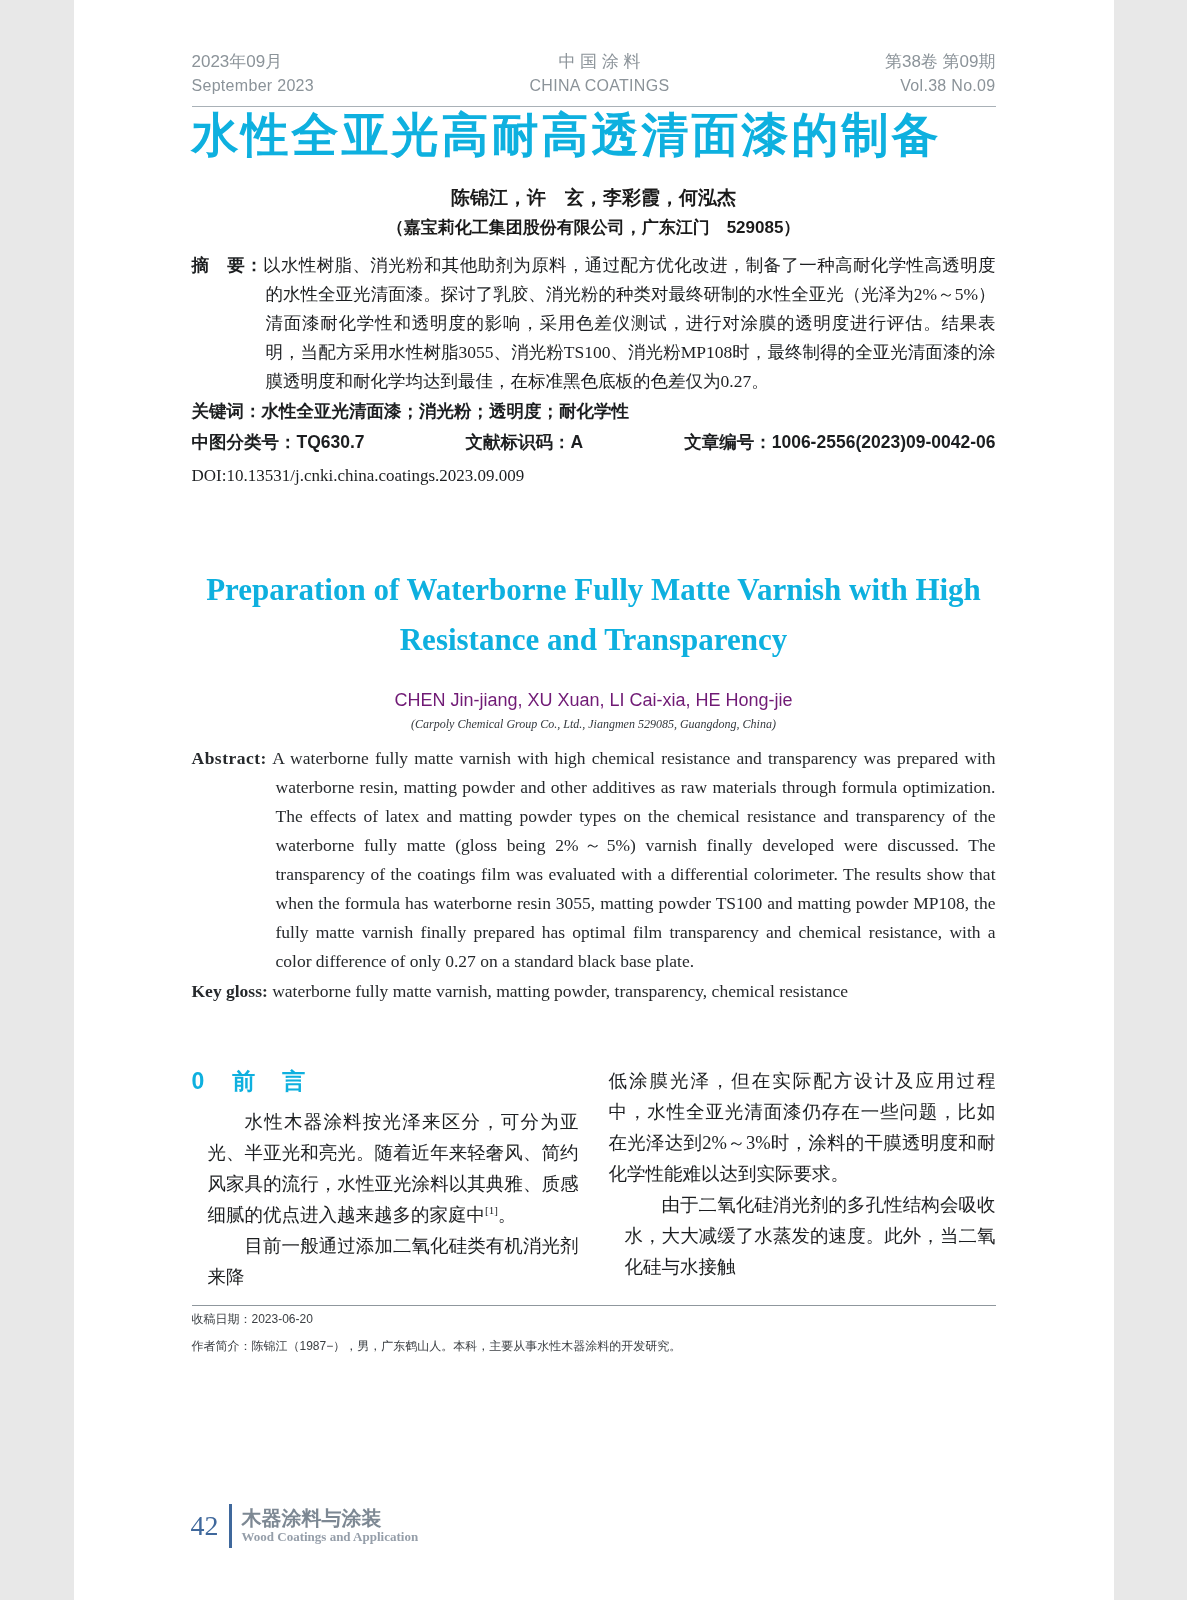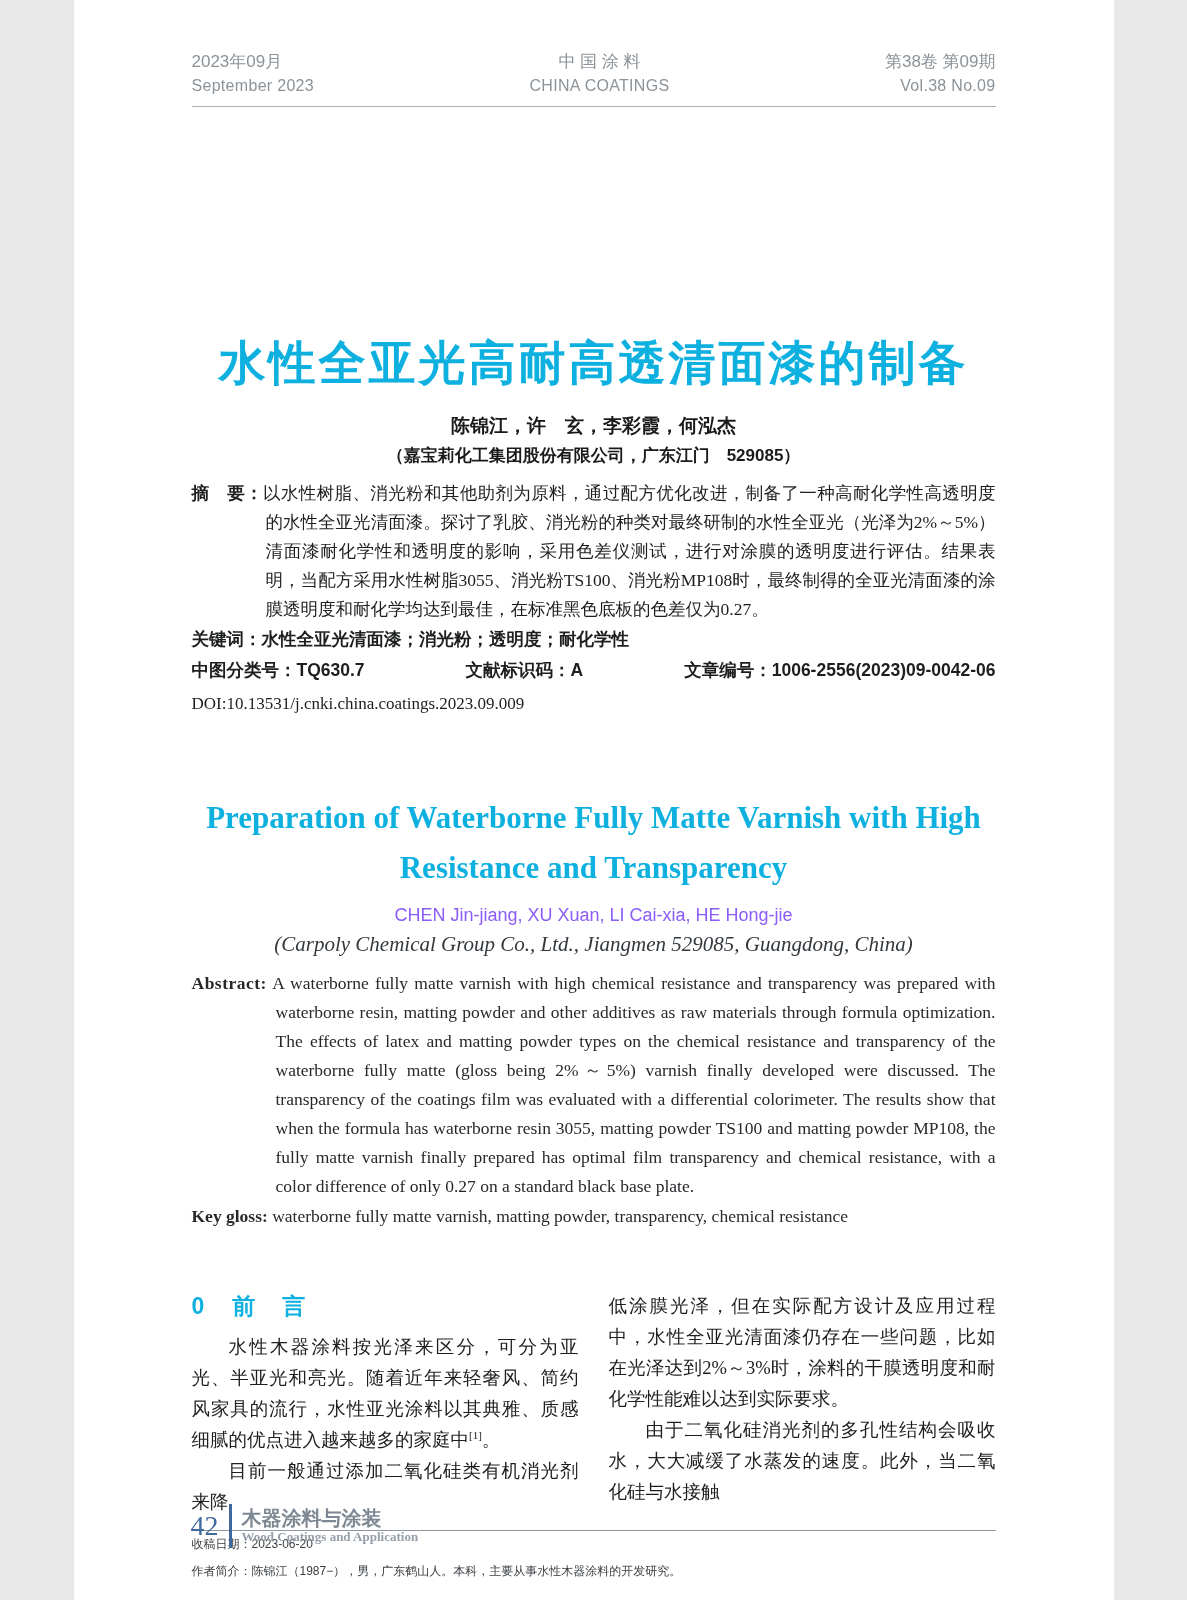--- a/index.html
+++ b/index.html
@@ -20,21 +20,21 @@
     display:flex;justify-content:space-between;align-items:flex-end;
     font-family:"Liberation Sans","DejaVu Sans",sans-serif;
     color:var(--gray);border-bottom:1.5px solid #a9b1b7;padding-bottom:8px;
   }
   .jheader .col{line-height:24px;font-size:17px;}
   .jheader .col.center{text-align:center;}
   .jheader .col.right{text-align:right;}
   .jheader .en{font-size:16px;letter-spacing:.3px;}
   
   .title-cn{
-    margin-top:228px;text-align:center;color:var(--accent);
+    text-align:left;color:var(--accent);
     font-family:"Liberation Sans","DejaVu Sans",sans-serif;
     font-size:47px;font-weight:bold;letter-spacing:3px;line-height:1.2;
   }
   .authors-cn{
     margin-top:22px;text-align:center;font-size:19px;font-weight:bold;
     font-family:"Liberation Sans","DejaVu Sans",sans-serif;color:#1a1a1a;
   }
   .affil-cn{
     margin-top:5px;text-align:center;font-size:17px;font-weight:bold;
     font-family:"Liberation Sans","DejaVu Sans",sans-serif;color:#1a1a1a;
@@ -55,42 +55,42 @@
     font-family:"Liberation Sans","DejaVu Sans",sans-serif;
   }
   .doi-line{margin-top:6px;font-size:17px;line-height:26px;}
   
   .title-en{
     margin-top:76px;text-align:center;color:var(--accent);
     font-size:31px;font-weight:bold;line-height:50px;
     max-width:900px;margin-left:auto;margin-right:auto;
   }
   .authors-en{
-    margin-top:12px;text-align:center;font-size:18px;color:#8b5cf6;
+    margin-top:25px;text-align:center;font-size:18px;color:#701a75;
     font-family:"Liberation Sans","DejaVu Sans",sans-serif;
   }
-  .affil-en{margin-top:6px;text-align:center;font-size:21px;font-style:italic;color:#33383d;}
+  .affil-en{margin-top:6px;text-align:center;font-size:12px;font-style:italic;color:#33383d;}
   
   .abs-en{
     margin-top:12px;font-size:17.5px;line-height:29px;text-align:justify;
     padding-left:84px;color:#26292c;
   }
   .abs-en .lbl{font-weight:bold;margin-left:-84px;letter-spacing:.5px;}
   .kw-en{margin-top:1px;font-size:17.5px;line-height:29px;color:#26292c;}
   .kw-en .lbl{font-weight:bold;}
   
   .section-head{
     margin-top:64px;color:var(--accent);font-weight:bold;font-size:23px;
     font-family:"Liberation Sans","DejaVu Sans",sans-serif;letter-spacing:2px;
   }
   .section-head .num{margin-right:26px;}
   .columns{display:flex;gap:30px;margin-top:0;}
   .colm{flex:1 1 0;font-size:18.5px;line-height:31px;text-align:justify;}
   .colm p{margin:0;}
-  .colm p.ind{text-indent:2em;}
+  .colm p.ind{text-indent:2em;margin-left:16px;}
   .colm .section-head{margin-top:0;margin-bottom:10px;}
   .left-col{}
   sup{font-size:11px;line-height:0;}
   
   .footnote{
     margin-top:12px;border-top:1.5px solid #8f979d;
     font-family:"Liberation Sans","DejaVu Sans",sans-serif;
     font-size:12px;line-height:27px;color:#3a3e42;
   }
   

